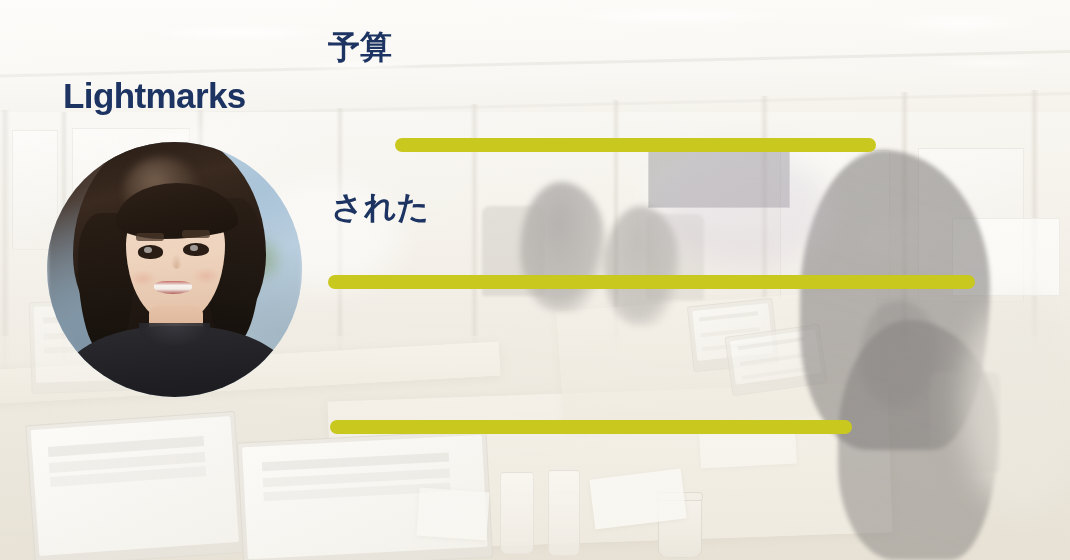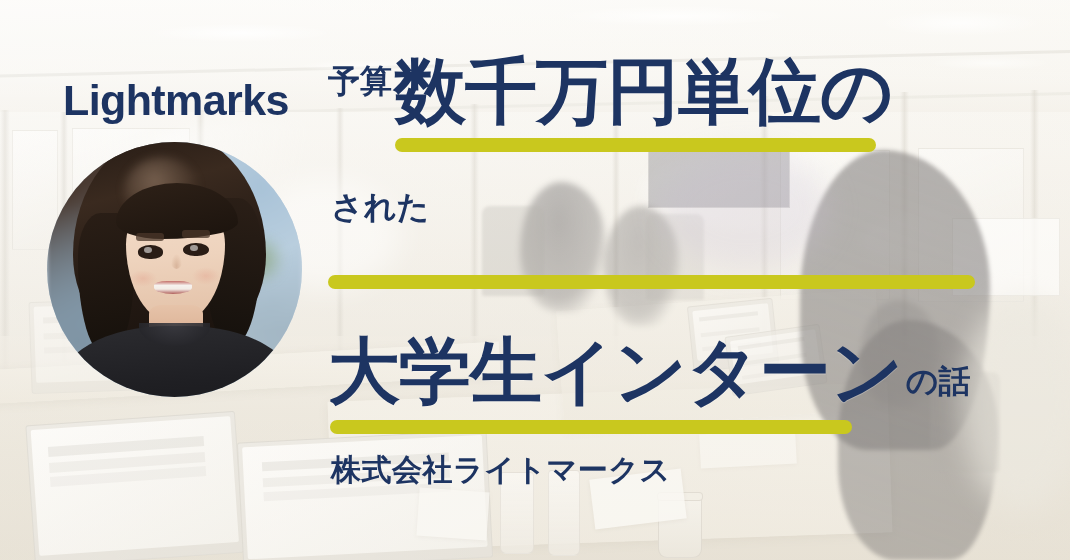--- a/index.html
+++ b/index.html
@@ -254,21 +254,21 @@
     position: absolute;
     left: 36%; bottom: 20%; width: 28%; height: 9%;
     background: radial-gradient(ellipse at 50% 0%, rgba(60,60,66,.9), rgba(30,30,34,.9));
     border-radius: 0 0 60% 60% / 0 0 100% 100%;
   }
 
   
   .brand {
     position: absolute;
     left: 63px; top: 76px;
-    font-size: 43px;
+    font-size: 35px;
     font-weight: bold;
     letter-spacing: -0.6px;
     color: #1d3462;
   }
 
   .headline-block {
     position: absolute;
     left: 328px; top: 55px;
     width: 730px;
   }
@@ -437,36 +437,30 @@
   </div>
 
   <div class="brand">Lightmarks</div>
 
   <div class="headline-block">
 
     <div class="hl-line">
       <div class="hl-bar" style="left:67px;top:83px;width:481px;"></div>
       <div class="hl-text">
         <span class="hl-small lead">予算</span>
-        <span class="hl-big">数千万円単位の</span>
       </div>
     </div>
 
     <div class="hl-line">
       <div class="hl-bar" style="left:0px;top:80px;width:647px;"></div>
       <div class="hl-text">
         <span class="hl-small trail">された</span>
       </div>
     </div>
 
     <div class="hl-line">
       <div class="hl-bar" style="left:2px;top:85px;width:522px;"></div>
-      <div class="hl-text">
-        <span class="hl-big">大学生インターン</span>
-        <span class="hl-small trail">の話</span>
-      </div>
     </div>
 
   </div>
 
-  <div class="company">株式会社ライトマークス</div>
 
 </div>
 
 </body></html>

